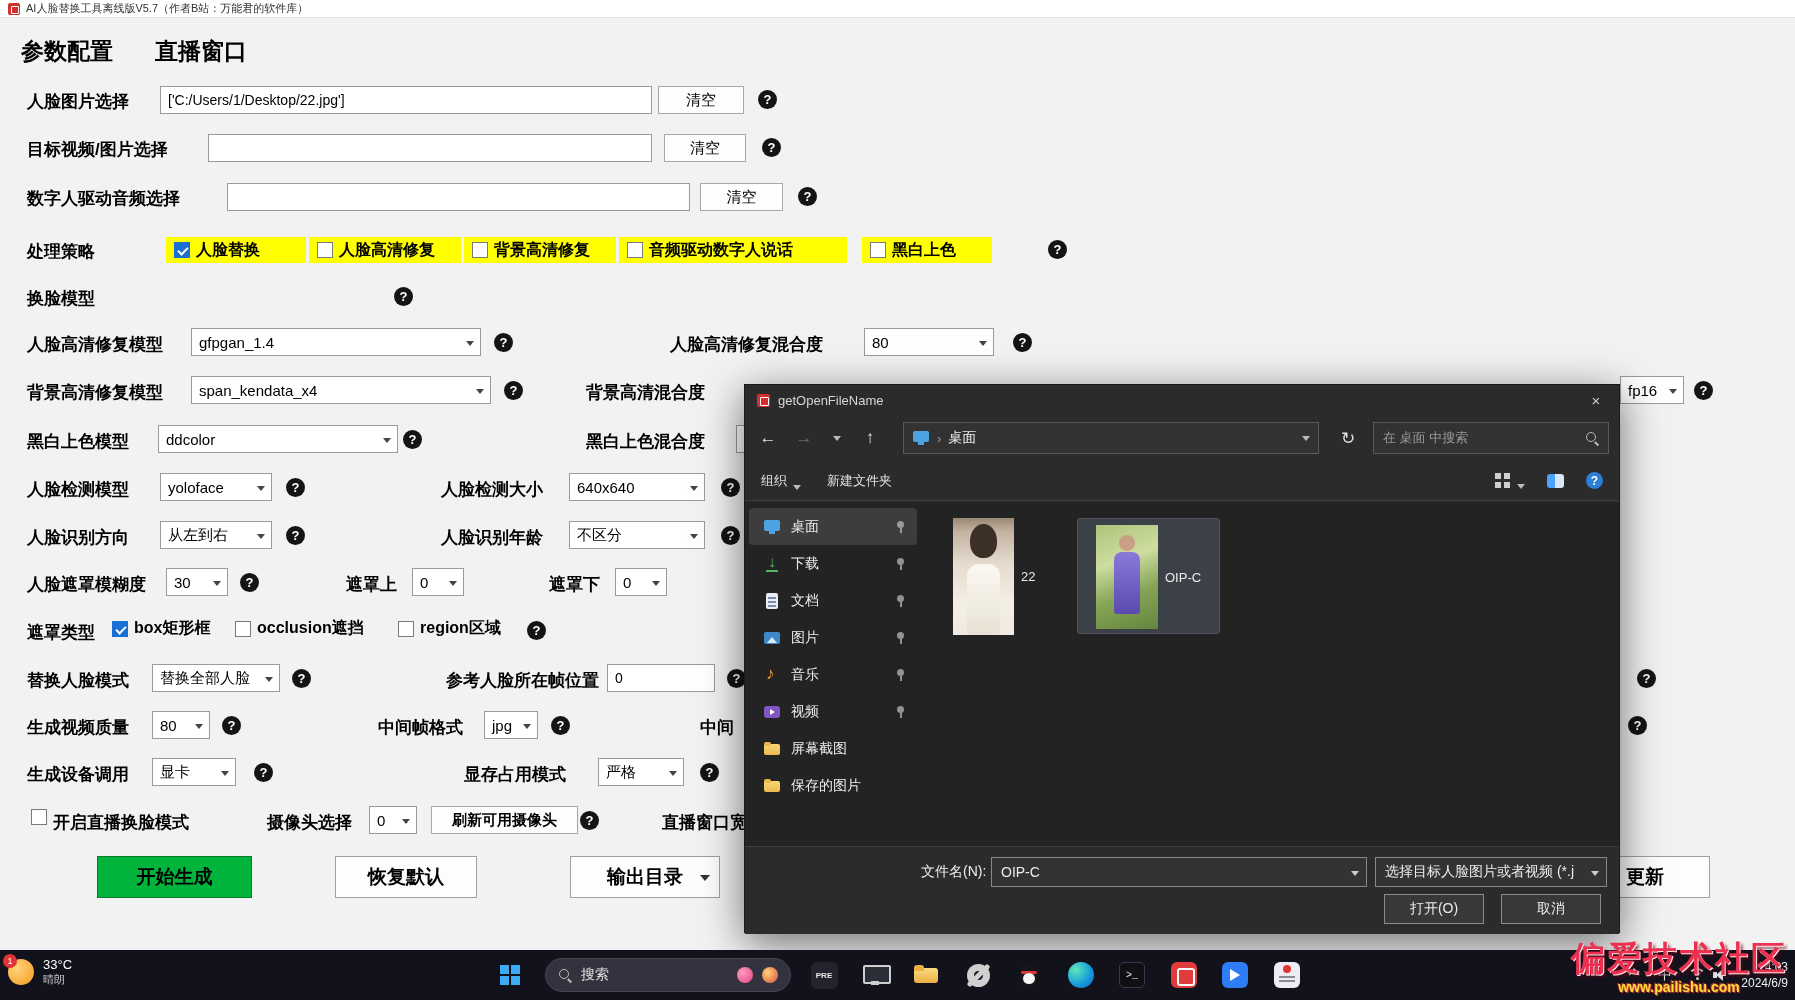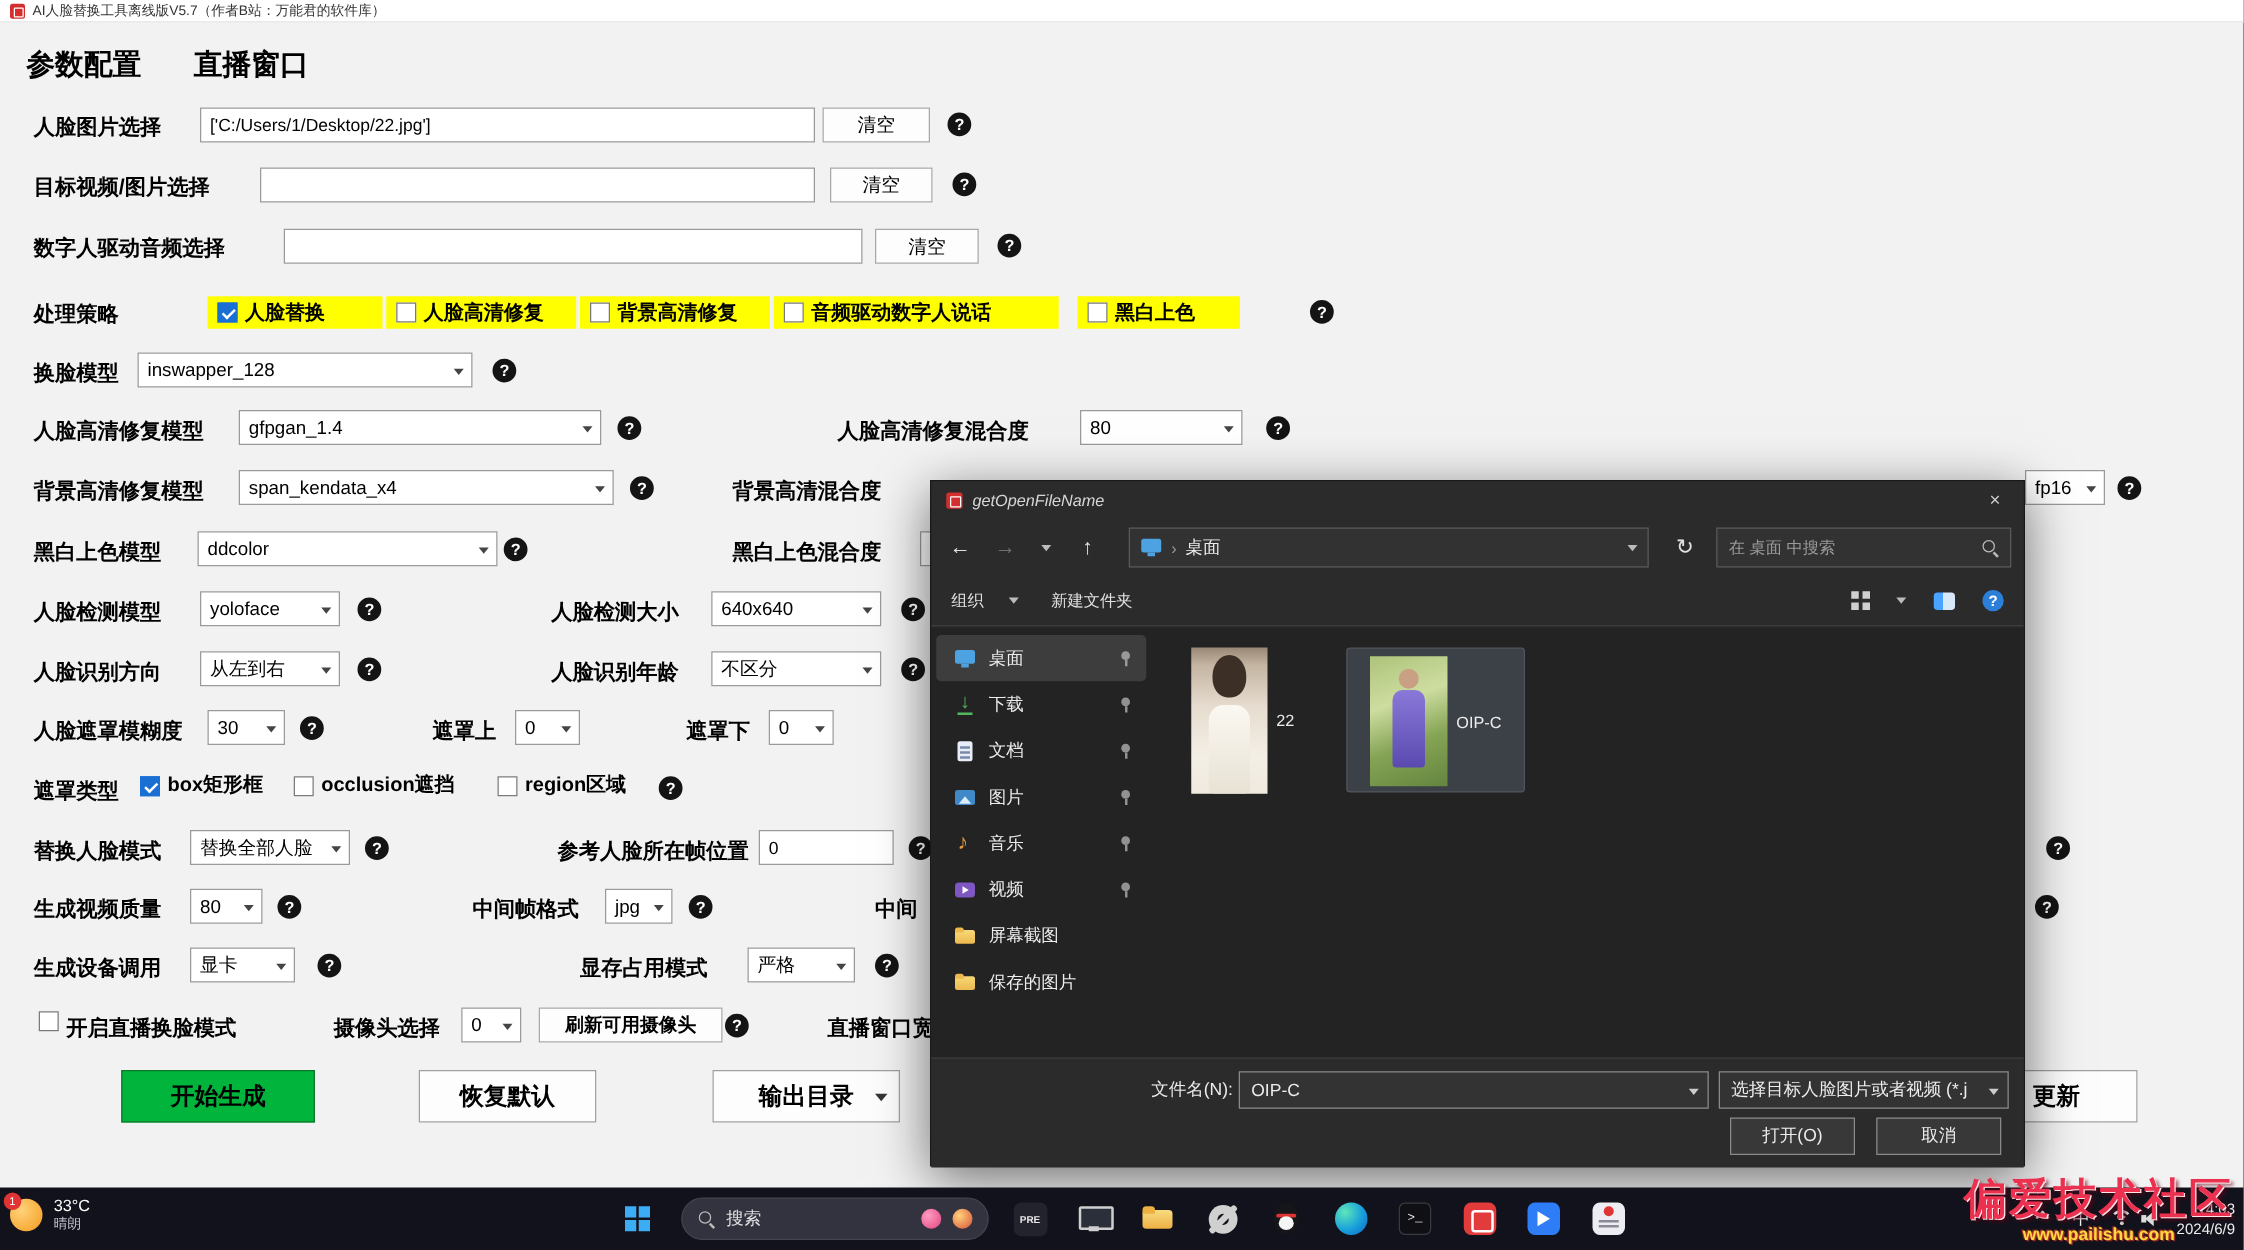--- a/index.html
+++ b/index.html
@@ -31,21 +31,21 @@
 .cb.on::after{content:"";position:absolute;left:3px;top:4px;width:8px;height:4px;border-left:2px solid #fff;border-bottom:2px solid #fff;transform:rotate(-45deg);}
 .cb.abs{position:absolute;z-index:1;}
 .chip{position:absolute;height:26px;background:#ffff00;display:flex;align-items:center;gap:6px;padding:0 8px;font-size:16px;font-weight:bold;white-space:nowrap;z-index:1;}
 .chkgrp{position:absolute;display:flex;align-items:center;gap:6px;font-size:16px;font-weight:bold;white-space:nowrap;z-index:1;}
 .bigbtn{position:absolute;height:42px;font-size:19px;font-weight:bold;display:flex;align-items:center;justify-content:center;background:#fdfdfd;border:1px solid #a0a0a0;white-space:nowrap;z-index:1;}
 .bigbtn.green{background:#00b43c;border:1px solid #0a7a2a;}
 .bigbtn.outdir::after{content:"";position:absolute;right:9px;top:18px;border-left:5px solid transparent;border-right:5px solid transparent;border-top:6px solid #333;}
 
 
 .dialog{position:absolute;left:744px;top:384px;width:876px;height:549px;background:#2b2b2b;z-index:10;box-shadow:0 10px 40px rgba(0,0,0,.55);border:1px solid #191919;color:#e6e6e6;}
-.dlg-title{position:absolute;left:0;top:0;right:0;height:30px;display:flex;align-items:center;padding:0 12px;gap:8px;font-style:italic;}
+.dlg-title{position:absolute;left:0;top:0;right:0;height:30px;display:flex;align-items:center;padding:0 12px;gap:8px;}
 .dlg-ico{width:13px;height:13px;background:#d32f2f;border-radius:2px;position:relative;flex:none;}
 .dlg-ico::after{content:"";position:absolute;left:3px;top:3px;width:7px;height:7px;border:1px solid #fff;border-radius:1px;}
 .dlg-title-text{font-size:13px;color:#d6d6d6;}
 .dlg-close{position:absolute;right:0;top:0;width:46px;height:30px;display:flex;align-items:center;justify-content:center;color:#ccc;font-size:15px;}
 .dlg-close::after{content:"×";}
 .navg{position:absolute;top:37px;width:30px;height:32px;display:flex;align-items:center;justify-content:center;color:#e0e0e0;font-size:17px;}
 .navg.dim{color:#6f6f6f;}
 .g-back::after{content:"←";}
 .g-fwd::after{content:"→";}
 .g-up::after{content:"↑";}
@@ -54,21 +54,21 @@
 .addr{position:absolute;left:158px;top:37px;width:416px;height:32px;background:#323232;border:1px solid #5a5a5a;display:flex;align-items:center;padding:0 8px;gap:7px;}
 .addr-sep{color:#9a9a9a;font-size:13px;}
 .addr-crumb{font-size:14px;color:#ececec;}
 .addr-right{margin-left:auto;}
 .searchbox{position:absolute;left:628px;top:37px;width:236px;height:32px;background:#323232;border:1px solid #5a5a5a;display:flex;align-items:center;padding:0 9px;gap:8px;}
 .search-ph{font-size:13px;color:#9a9a9a;flex:1;white-space:nowrap;overflow:hidden;}
 .mag{width:14px;height:14px;position:relative;flex:none;}
 .mag::before{content:"";position:absolute;left:1px;top:1px;width:8px;height:8px;border:1.5px solid #bbb;border-radius:50%;}
 .mag::after{content:"";position:absolute;left:10px;top:10px;width:5px;height:1.5px;background:#bbb;transform:rotate(45deg);transform-origin:left center;}
 .dlg-toolbar{position:absolute;left:0;top:76px;right:0;height:40px;display:flex;align-items:center;padding:0 16px;gap:26px;border-bottom:1px solid #3c3c3c;}
-.tb-item{font-size:13px;color:#e0e0e0;display:flex;align-items:center;gap:20px;white-space:nowrap;}
+.tb-item{font-size:13px;color:#e0e0e0;display:flex;align-items:flex-end;gap:6px;white-space:nowrap;}
 .tb-right{margin-left:auto;display:flex;align-items:center;gap:22px;}
 .ic-view{width:16px;height:16px;position:relative;}
 .ic-view::before{content:"";position:absolute;left:0;top:0;width:6px;height:6px;background:#cfcfcf;box-shadow:9px 0 0 #cfcfcf,0 9px 0 #cfcfcf,9px 9px 0 #cfcfcf;}
 .ic-panel{width:17px;height:14px;border-radius:3px;background:linear-gradient(90deg,#4aa3ff 0 45%,#d8e8f8 45% 100%);}
 .ic-bluehelp{width:17px;height:17px;border-radius:50%;background:#2c7fd8;color:#fff;font-size:12px;font-weight:bold;display:flex;align-items:center;justify-content:center;}
 .ic-bluehelp::after{content:"?";}
 .dlg-body{position:absolute;left:0;top:117px;right:0;height:344px;background:#232323;}
 .side{position:absolute;left:0;top:0;width:176px;height:100%;padding-top:6px;}
 .side-item{height:37px;display:flex;align-items:center;gap:10px;padding:0 10px 0 14px;border-radius:4px;margin:0 4px;}
 .side-item.on{background:#3d3d3d;}
@@ -210,21 +210,20 @@
     <span class="cb"></span>
     <span>音频驱动数字人说话</span>
   </div>
   <div class="chip" style="left:862px;top:237px;width:130px;">
     <span class="cb"></span>
     <span>黑白上色</span>
   </div>
   <div class="help" style="left:1048px;top:240px;"></div>
 
   <div class="lbl" style="left:27px;top:287px;">换脸模型</div>
-  <div class="sel" style="left:110px;top:282px;width:268px;">inswapper_128</div>
   <div class="help" style="left:394px;top:287px;"></div>
 
   <div class="lbl" style="left:27px;top:333px;">人脸高清修复模型</div>
   <div class="sel" style="left:191px;top:328px;width:290px;">gfpgan_1.4</div>
   <div class="help" style="left:494px;top:333px;"></div>
   <div class="lbl" style="left:670px;top:333px;">人脸高清修复混合度</div>
   <div class="sel" style="left:864px;top:328px;width:130px;">80</div>
   <div class="help" style="left:1013px;top:333px;"></div>
 
   <div class="lbl" style="left:27px;top:381px;">背景高清修复模型</div>

